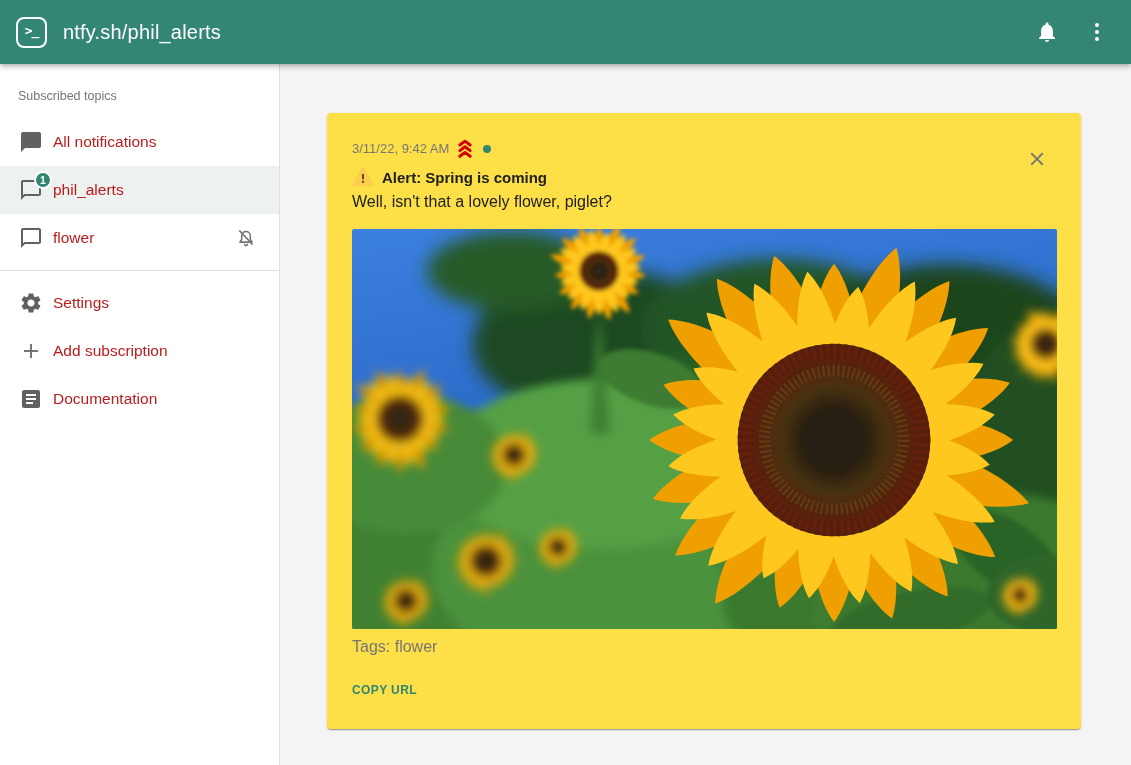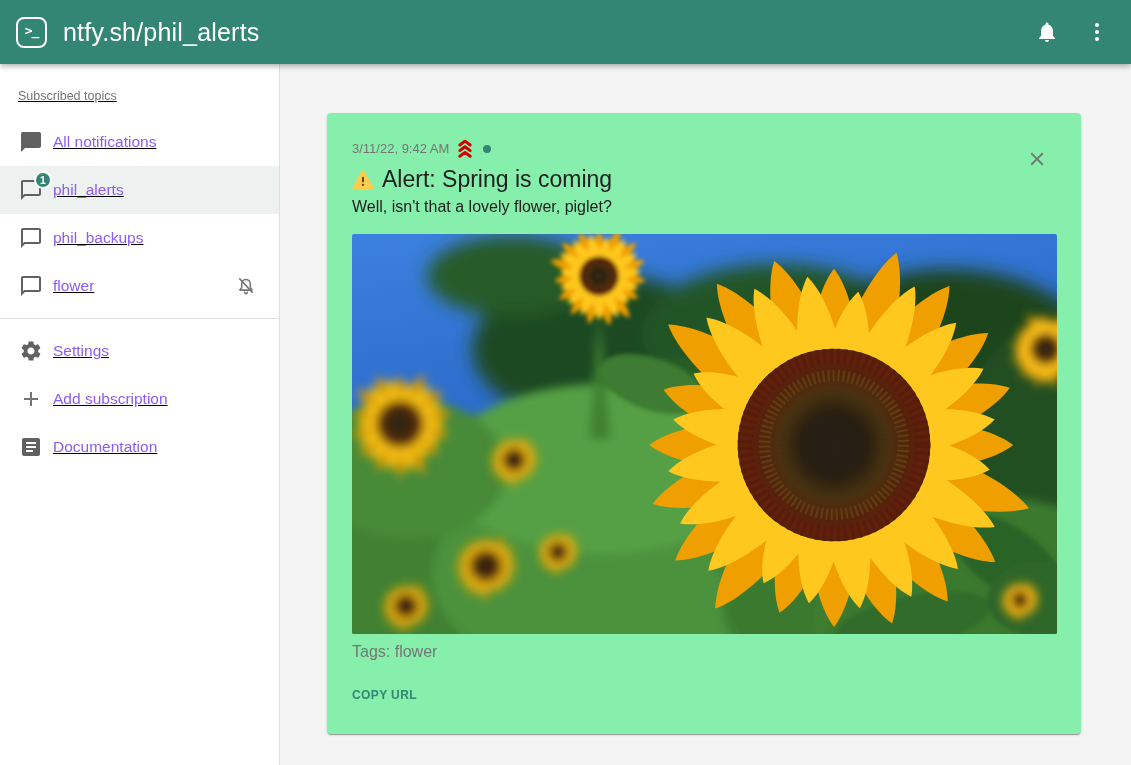--- a/index.html
+++ b/index.html
@@ -8,55 +8,55 @@
   .app { position: relative; width: 1131px; height: 765px; }
 
   
   .appbar { position: absolute; top: 0; left: 0; width: 100%; height: 64px;
     background: #338574; display: flex; align-items: center; padding: 0 14px 0 16px;
     box-shadow: 0 2px 4px -1px rgba(0,0,0,.2), 0 4px 5px 0 rgba(0,0,0,.14); z-index: 10; }
   .logo { width: 31px; height: 31px; border: 2.5px solid #fff; border-radius: 8px;
     display: flex; align-items: center; justify-content: center; color: #fff;
     font-family: "DejaVu Sans Mono", monospace; font-weight: bold; font-size: 13px;
     letter-spacing: -1px; padding-bottom: 3px; flex: 0 0 auto; }
-  .appbar h1 { color: #fff; font-size: 25px; font-weight: 500; margin-left: 16px;
+  .appbar h1 { color: #fff; font-size: 20px; font-weight: 500; margin-left: 16px;
     letter-spacing: .2px; flex: 1 1 auto; }
   .iconbtn { width: 40px; height: 40px; border: none; background: transparent; color: #fff;
     display: flex; align-items: center; justify-content: center; cursor: pointer; border-radius: 50%; }
   .appbar .iconbtn + .iconbtn { margin-left: 10px; }
 
   
   .sidebar { position: absolute; top: 64px; left: 0; bottom: 0; width: 280px;
-    background: #fff; border-right: 1px solid #e0e0e0; text-decoration: underline; }
+    background: #fff; border-right: 1px solid #e0e0e0; }
   .section-label { color: #757575; font-size: 12.5px; margin: 25px 0 15px 18px; }
   .srow { height: 48px; display: flex; align-items: center; padding-left: 19px; cursor: pointer; }
   .srow.selected { background: #edf1ef; }
   .srow .ic { width: 24px; height: 24px; color: #616161; position: relative; flex: 0 0 auto; }
-  .srow .lbl { margin-left: 10px; font-size: 15.5px; color: #8b5cf6; }
+  .srow .lbl { margin-left: 10px; font-size: 15.5px; color: #b91c1c; }
   .badge { position: absolute; top: -7px; right: -9px; min-width: 18px; height: 18px;
     background: #338574; border: 2px solid #fff; border-radius: 50%; color: #fff;
     font-size: 10.5px; font-weight: bold; display: flex; align-items: center; justify-content: center; }
   .trail { margin-left: auto; margin-right: 22px; width: 22px; height: 22px; color: #757575; }
   .divider { border: none; border-top: 1px solid #e0e0e0; margin: 8px 0; }
 
   
   .main { position: absolute; top: 64px; left: 280px; right: 0; bottom: 0; background: #f4f4f4; }
-  .card { position: absolute; left: 47px; top: 49px; width: 754px; background: #86efac;
+  .card { position: absolute; left: 47px; top: 49px; width: 754px; background: #fde047;
     border-radius: 4px; padding: 26px 24px 26px 25px;
     box-shadow: 0 2px 1px -1px rgba(0,0,0,.2), 0 1px 1px 0 rgba(0,0,0,.14), 0 1px 3px 0 rgba(0,0,0,.12); }
   .meta-row { display: flex; align-items: center; }
   .meta-row .ts { font-size: 13px; color: #757575; }
   .prio { width: 22px; height: 19px; margin-left: 5px; }
   .dot { width: 8px; height: 8px; border-radius: 50%; background: #338574; margin-left: 7px; }
   .close { position: absolute; top: 128px; right: 24px; top: 26px; width: 40px; height: 40px;
     border: none; background: transparent; color: #757575; cursor: pointer;
     display: flex; align-items: center; justify-content: center; border-radius: 50%; }
   .title-row { display: flex; align-items: center; gap: 8px; margin-top: 8px; }
   .title-row .warn { width: 22px; height: 22px; flex: 0 0 auto; }
-  .title-row h2 { font-size: 23px; font-weight: 400; color: #212121; }
+  .title-row h2 { font-size: 15px; font-weight: 700; color: #212121; }
   .body-text { margin-top: 5px; font-size: 16px; color: #212121; }
   .attach { margin-top: 18px; width: 705px; height: 400px; border-radius: 2px; overflow: hidden;
     display: block; cursor: pointer; }
   .attach svg { display: block; width: 705px; height: 400px; }
   .tags { margin-top: 9px; font-size: 16px; color: #757575; }
   .actions { margin-top: 21px; display: flex; gap: 12px; }
   .actions button { border: none; background: transparent; color: #338574; font-size: 12px;
     font-weight: bold; letter-spacing: .4px; cursor: pointer; padding: 6px; font-family: inherit;
     text-transform: uppercase; border-radius: 4px; }
   .actions button:first-child { margin-left: -6px; }
@@ -100,28 +100,20 @@
     <div class="srow selected">
       <span class="ic">
         <svg width="24" height="24" viewBox="0 0 24 24" fill="currentColor">
             <path d="M20 2H4c-1.1 0-1.99.9-1.99 2L2 22l4-4h14c1.1 0 2-.9 2-2V4c0-1.1-.9-2-2-2zm0 14H5.17L4 17.17V4h16v12z"></path>
           </svg>
         <span class="badge">1</span>
       </span>
       <span class="lbl">phil_alerts</span>
     </div>
 
-    <div class="srow">
-      <span class="ic">
-        <svg width="24" height="24" viewBox="0 0 24 24" fill="currentColor">
-            <path d="M20 2H4c-1.1 0-1.99.9-1.99 2L2 22l4-4h14c1.1 0 2-.9 2-2V4c0-1.1-.9-2-2-2zm0 14H5.17L4 17.17V4h16v12z"></path>
-          </svg>
-      </span>
-      <span class="lbl">phil_backups</span>
-    </div>
 
     <div class="srow">
       <span class="ic">
         <svg width="24" height="24" viewBox="0 0 24 24" fill="currentColor">
             <path d="M20 2H4c-1.1 0-1.99.9-1.99 2L2 22l4-4h14c1.1 0 2-.9 2-2V4c0-1.1-.9-2-2-2zm0 14H5.17L4 17.17V4h16v12z"></path>
           </svg>
       </span>
       <span class="lbl">flower</span>
       <span class="trail">
         <svg width="22" height="22" viewBox="0 0 24 24" fill="none" stroke="currentColor" stroke-width="1.7" stroke-linejoin="round" stroke-linecap="round">

